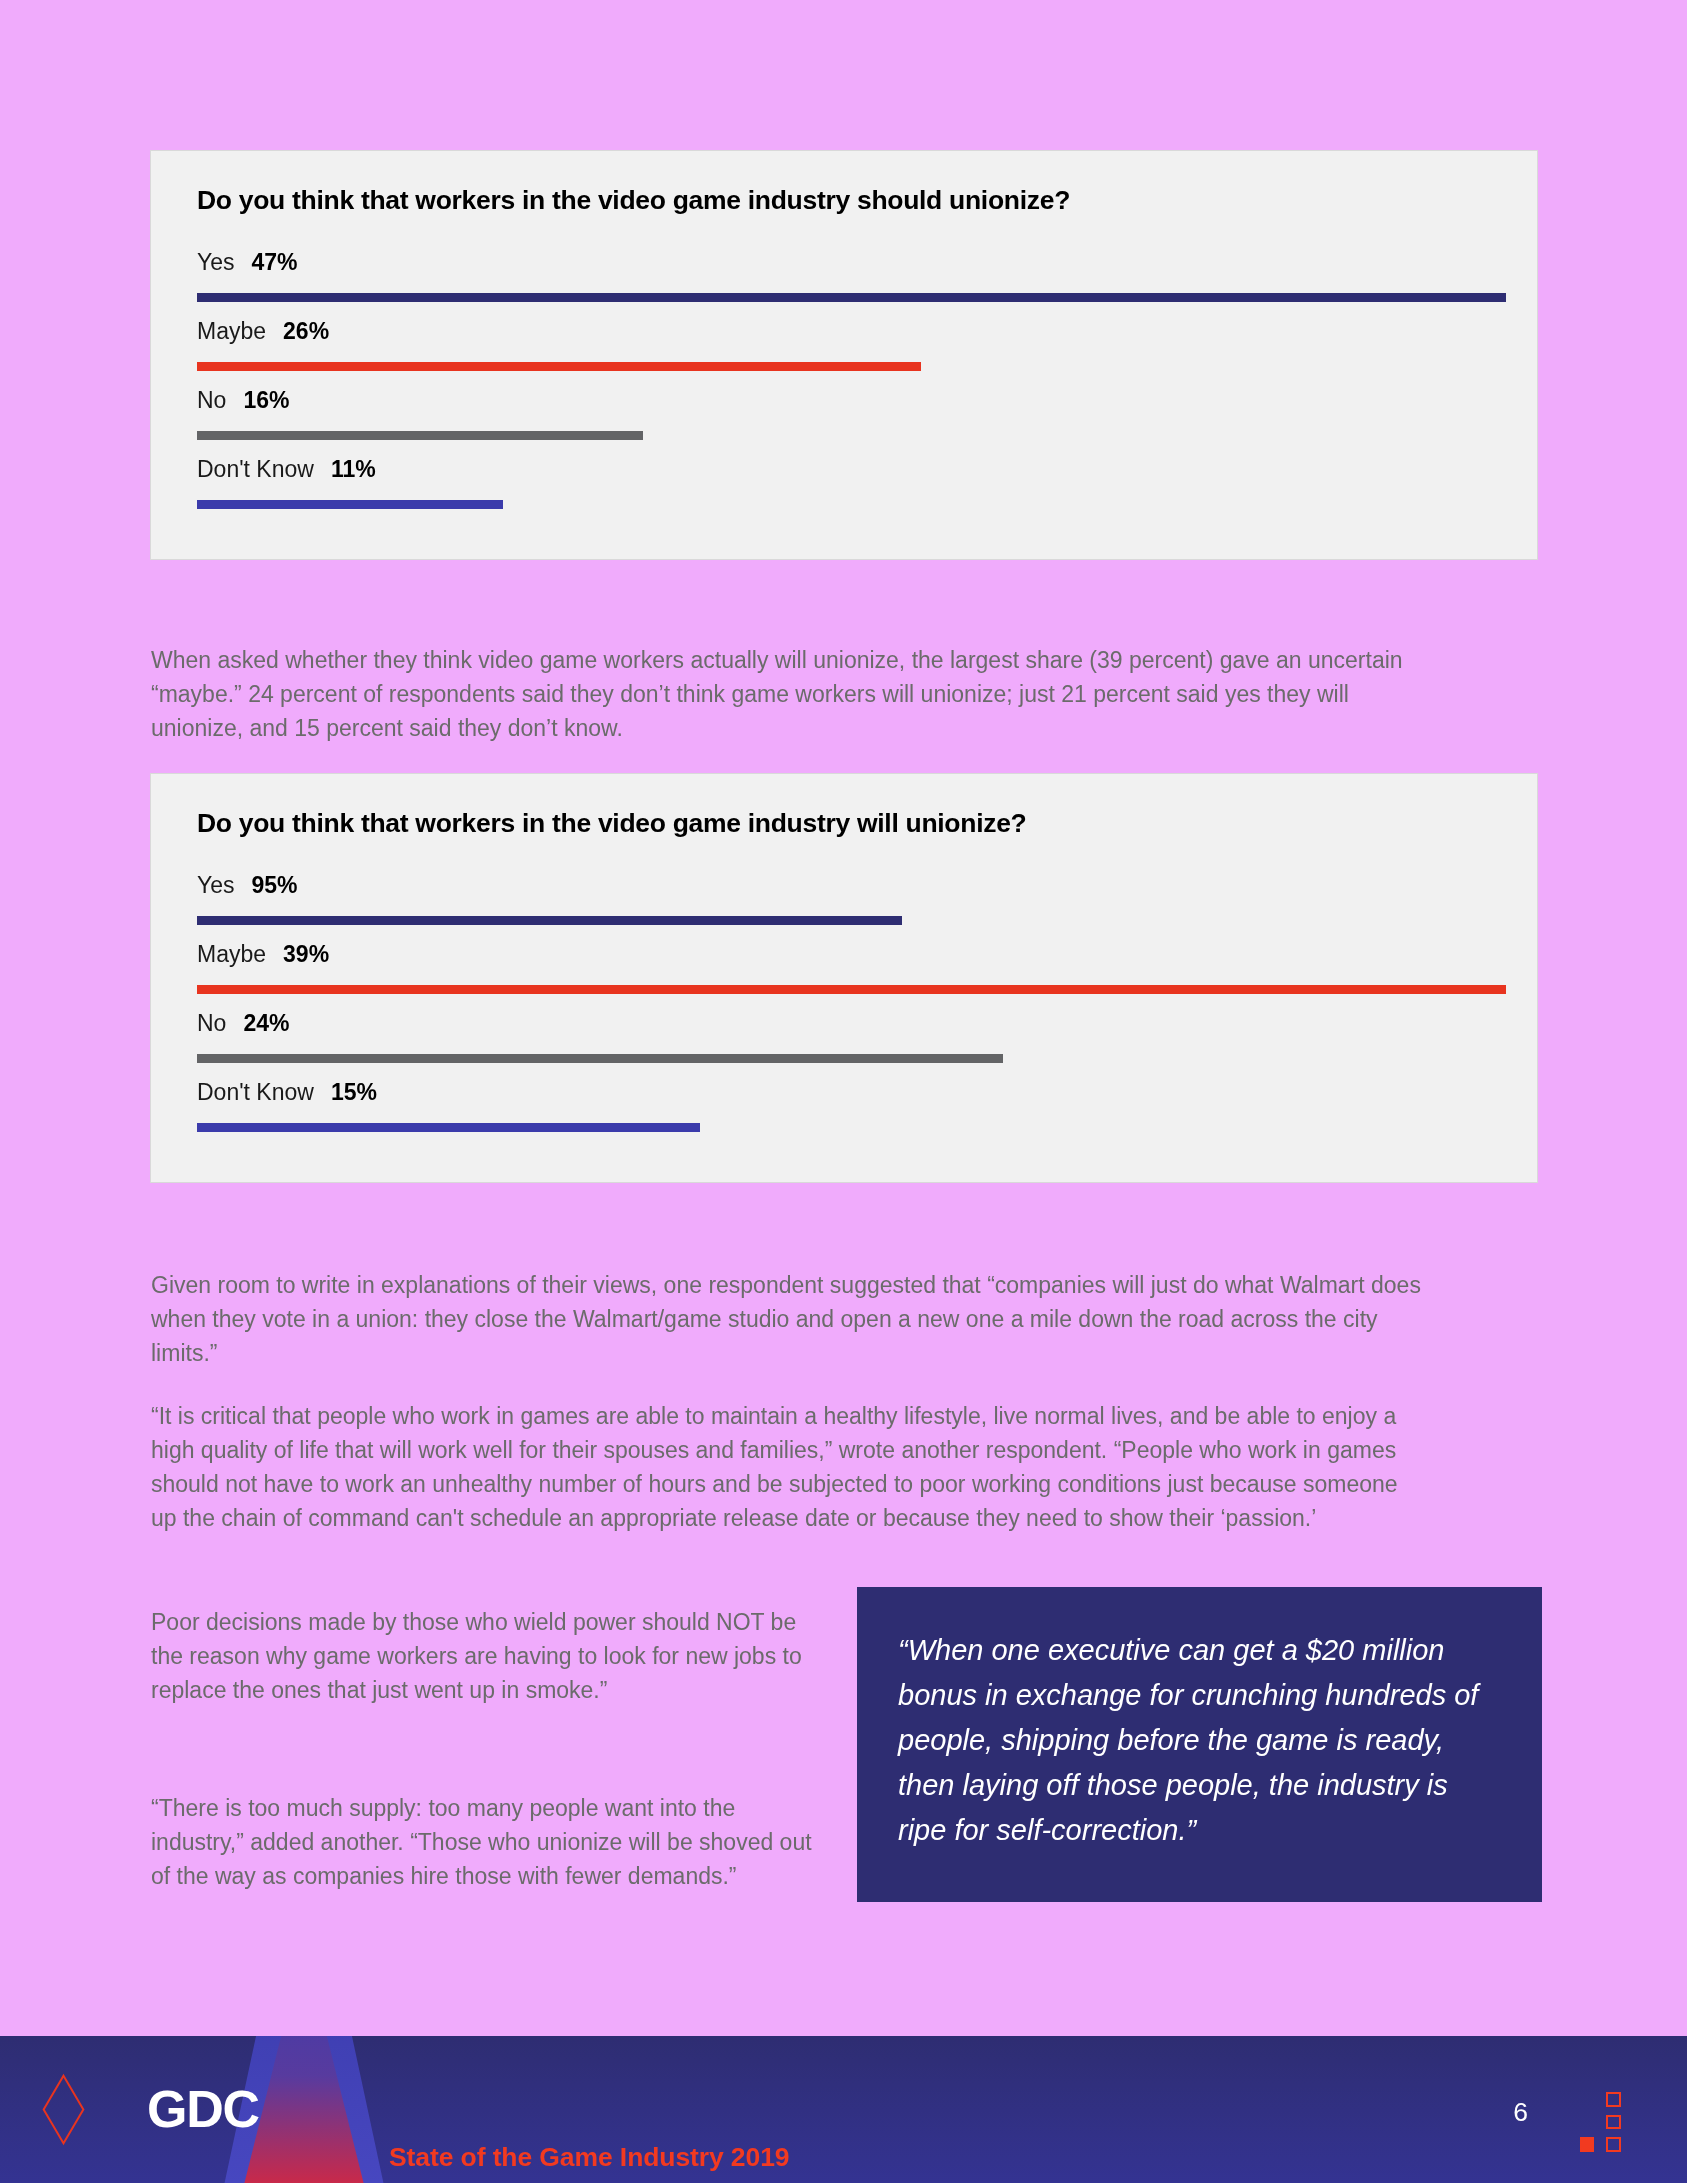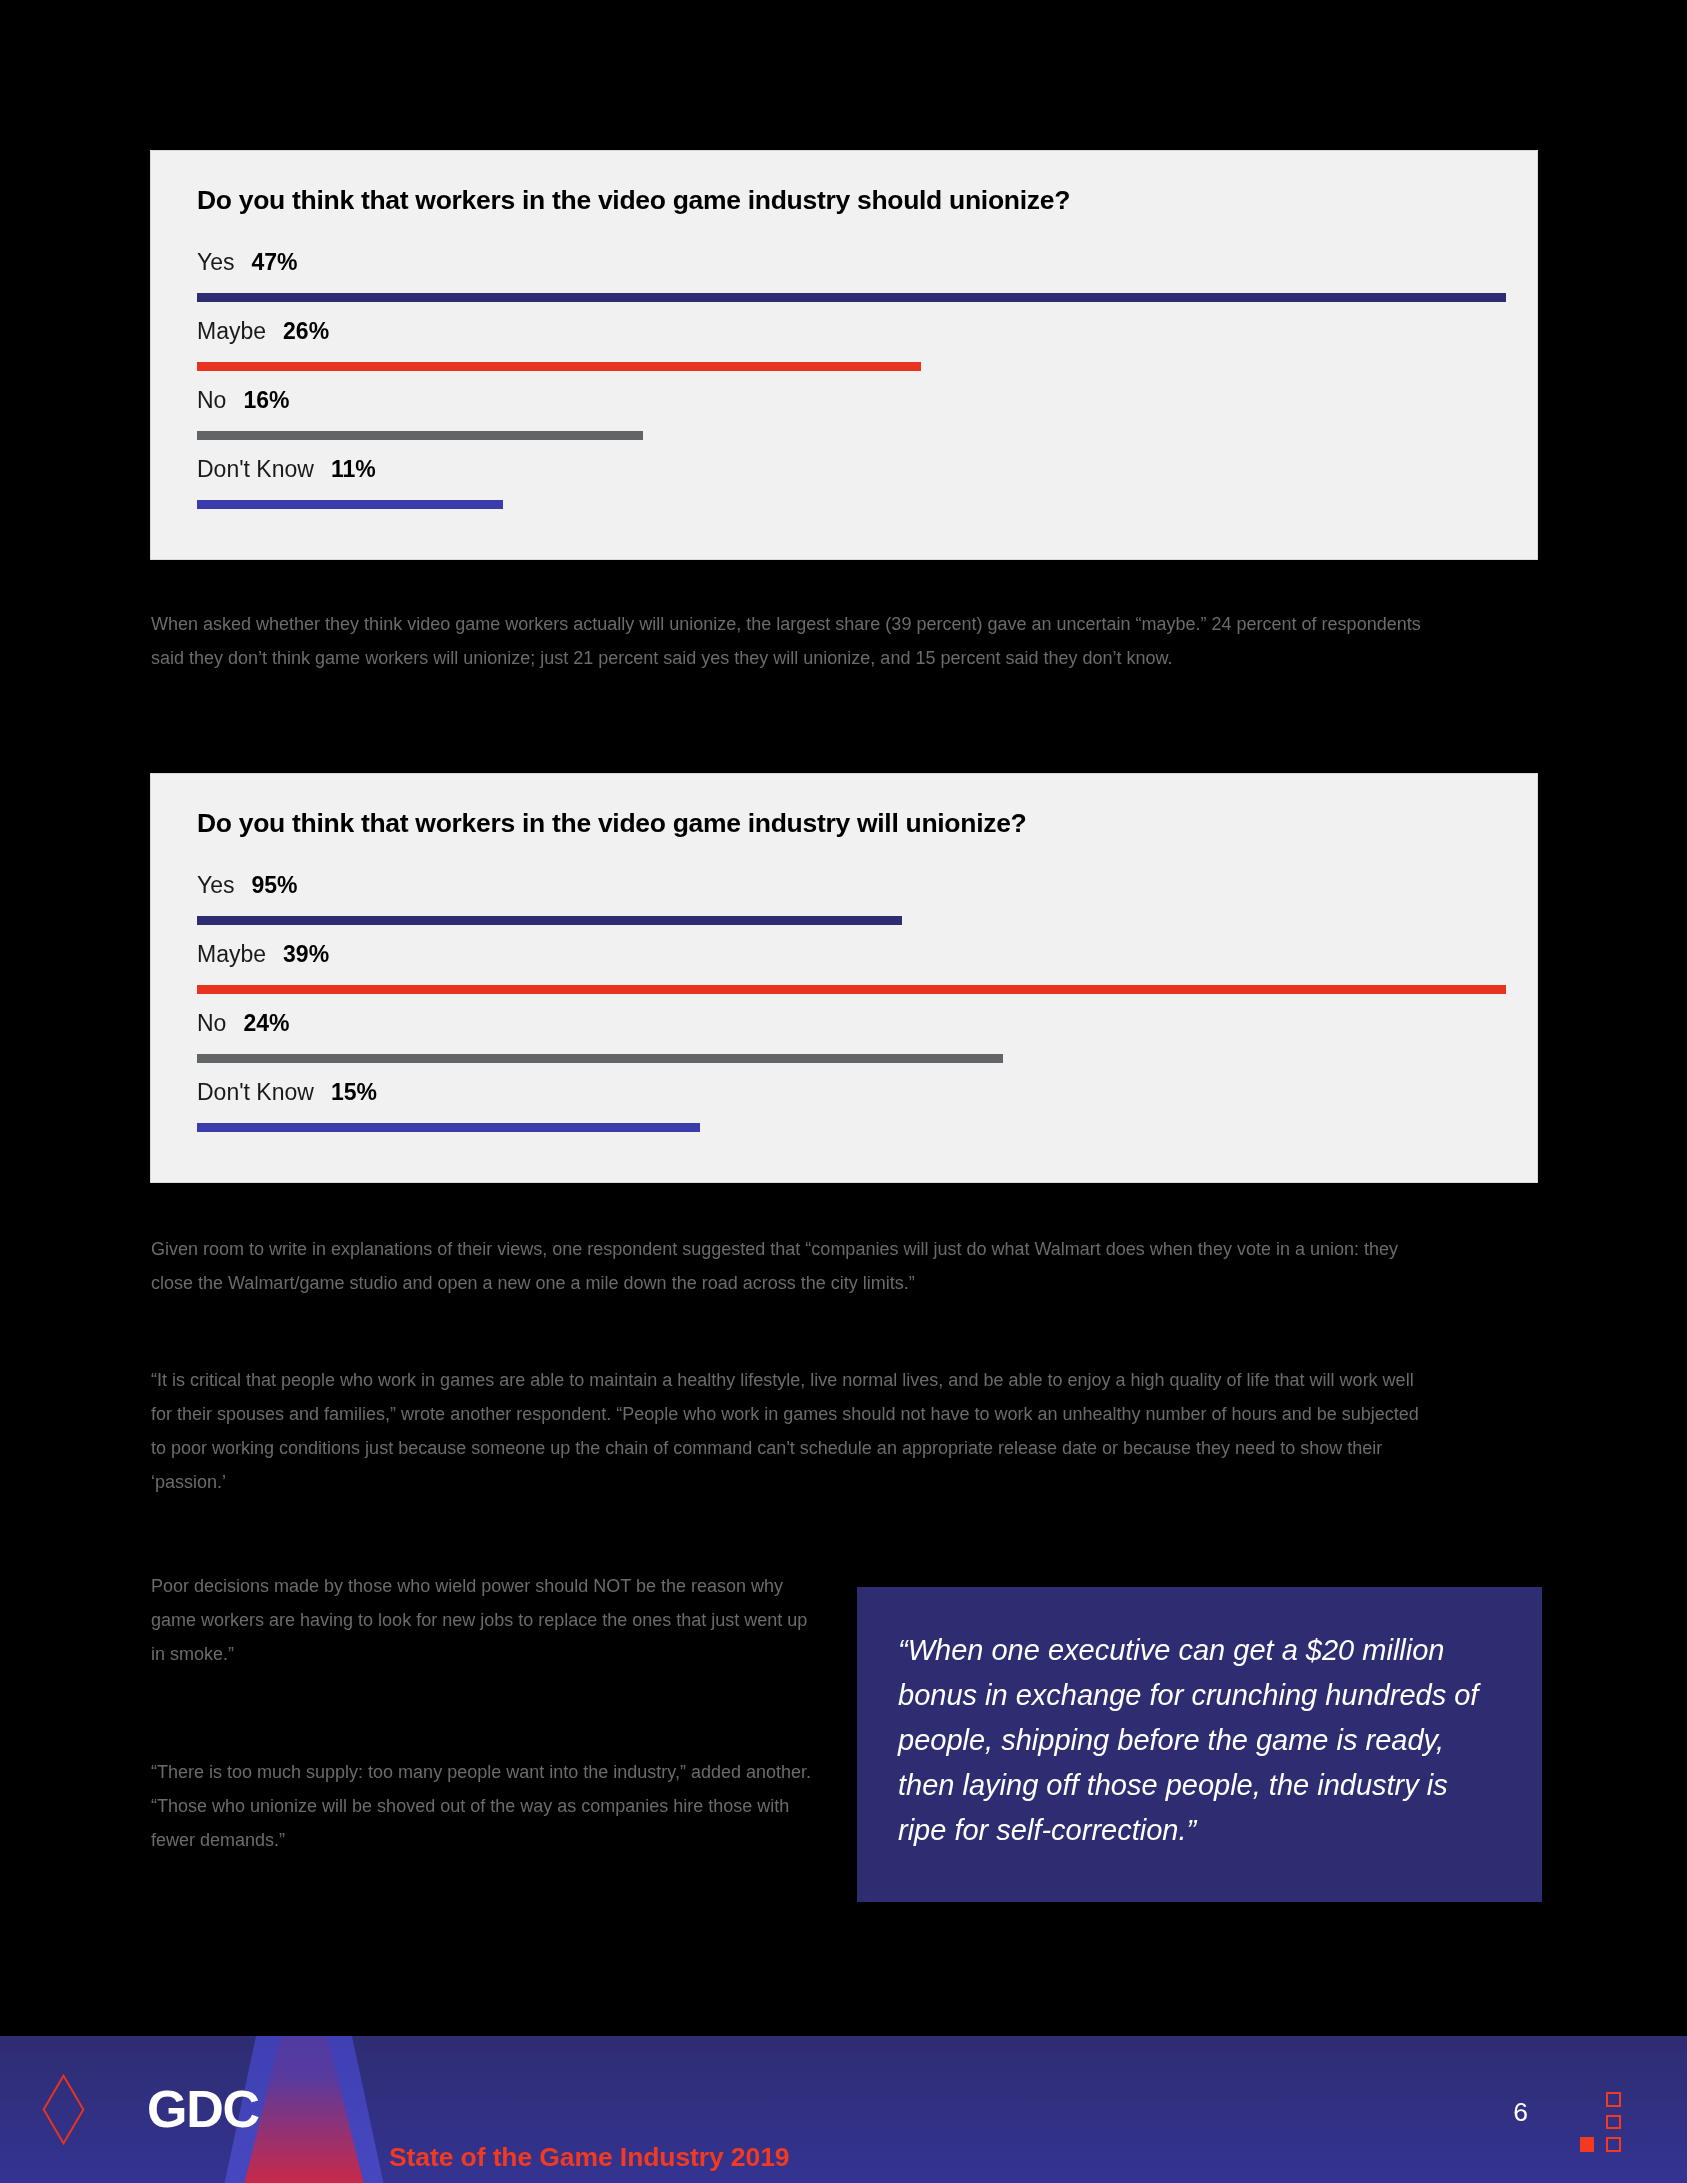--- a/index.html
+++ b/index.html
@@ -11,21 +11,21 @@
     width: 1687px;
     height: 2183px;
     position: relative;
     font-family: "Liberation Sans", sans-serif;
     overflow: hidden;
   }
 
   .page {
     position: absolute;
     inset: 0;
-    background: #000000;
+    background: #f0abfc;
   }
 
   
   .chart-panel {
     position: absolute;
     left: 150px;
     width: 1388px;
     background: #f1f1f1;
     border: 1.3px solid #d9d9d9;
     box-sizing: border-box;
@@ -86,23 +86,24 @@
   }
   .c-yes   { background: #2e2d72; }
   .c-maybe { background: #e8341f; }
   .c-no    { background: #636466; }
   .c-dk    { background: #3b3bab; }
 
   
   .body-text {
     position: absolute;
     color: #6b6b6b;
-    font-size: 18px;
+    font-size: 23px;
     line-height: 34px;
     font-weight: 400;
+    margin-top: 36px;
   }
   #para-1 { left: 151px; top: 607px;  width: 1270px; }
   #para-2 { left: 151px; top: 1232px; width: 1270px; }
   #para-3 { left: 151px; top: 1363px; width: 1270px; }
   #para-3b{ left: 151px; top: 1569px; width: 662px; }
   #para-4 { left: 151px; top: 1755px; width: 662px; }
 
   
   #pullquote {
     position: absolute;

